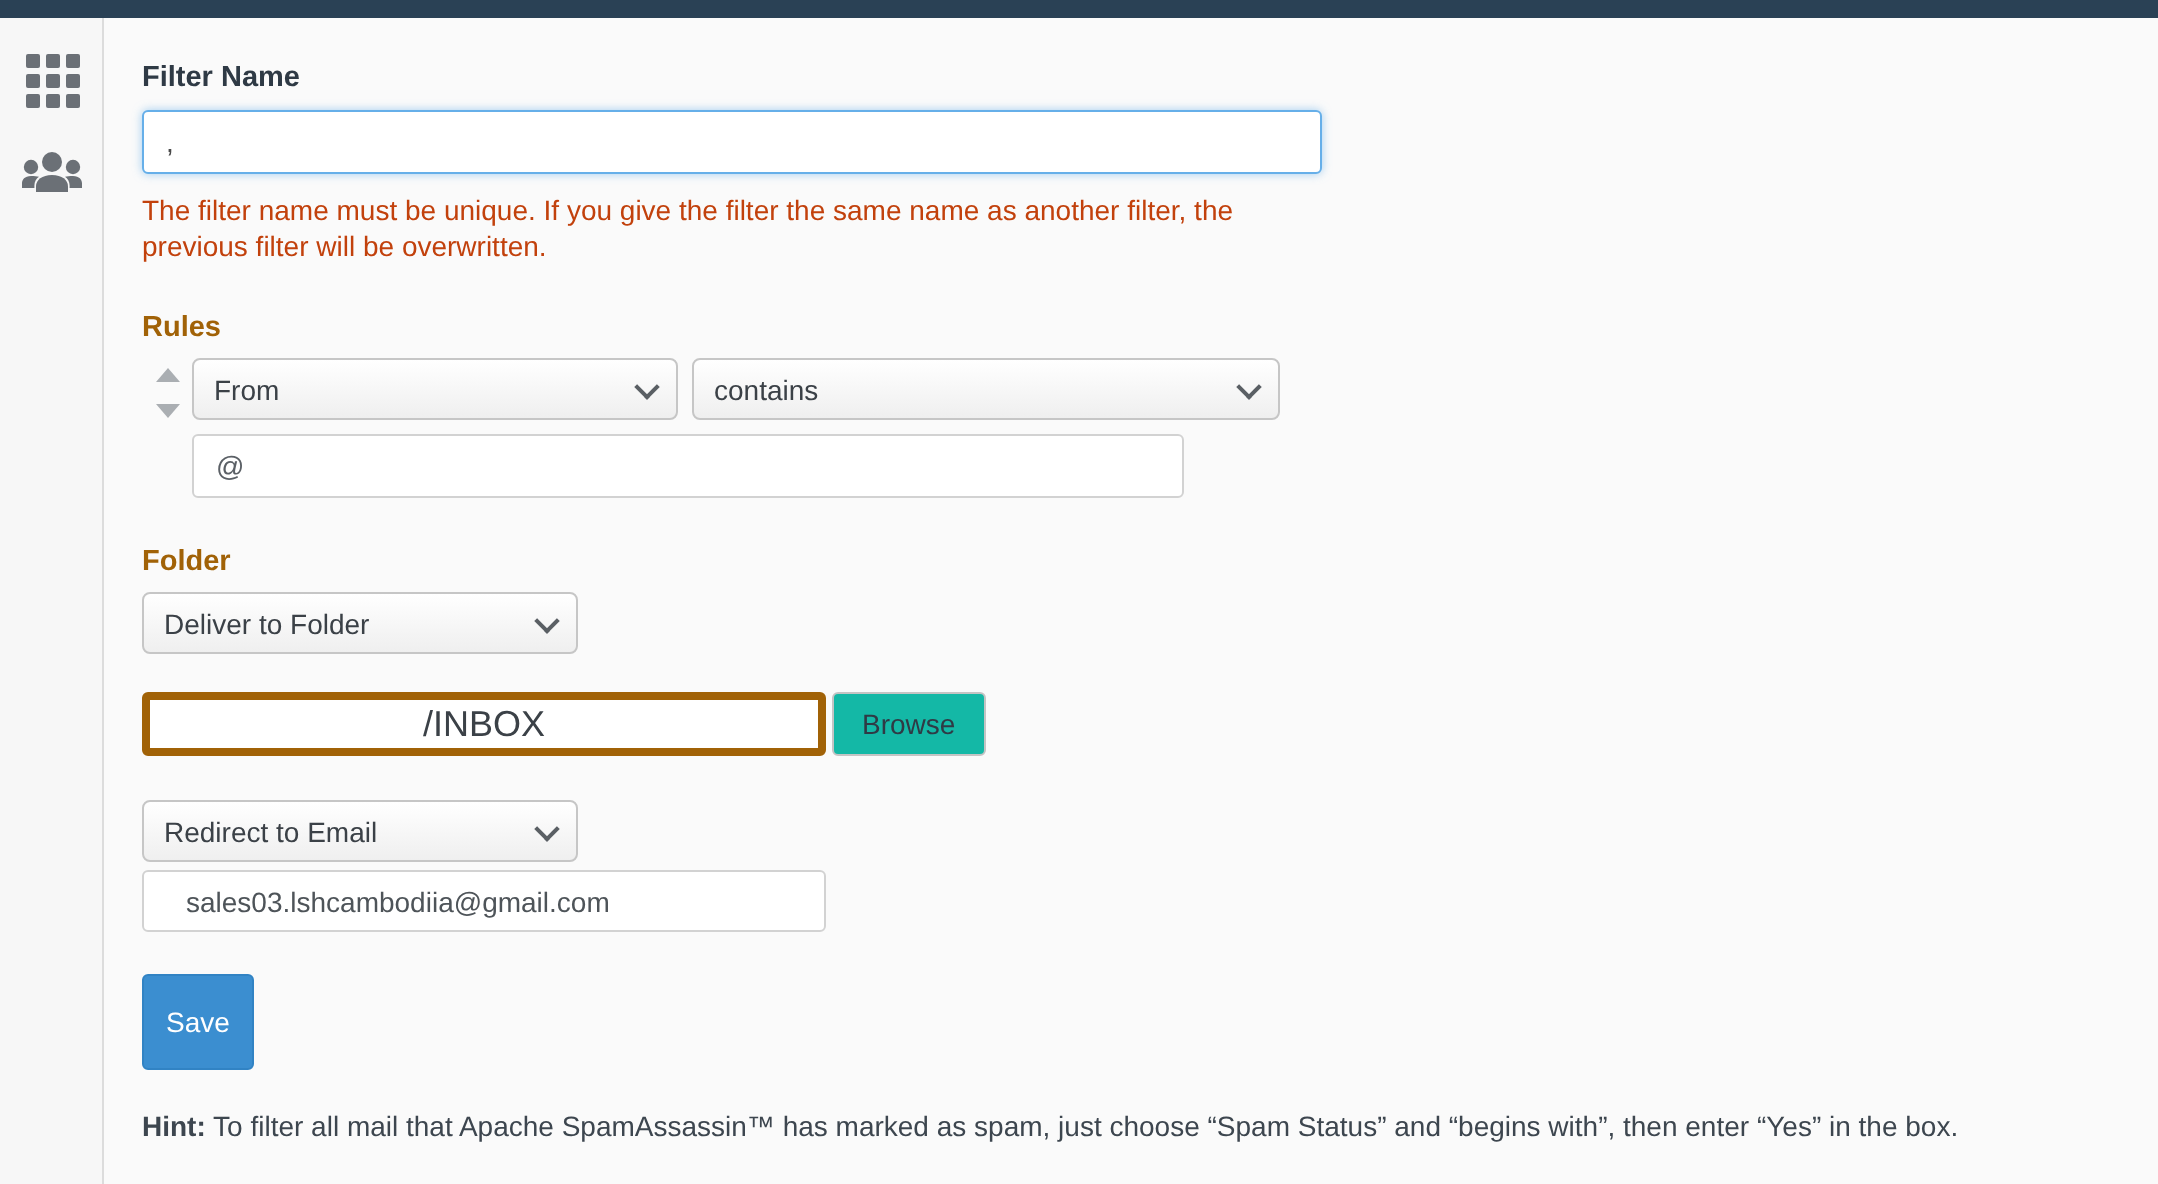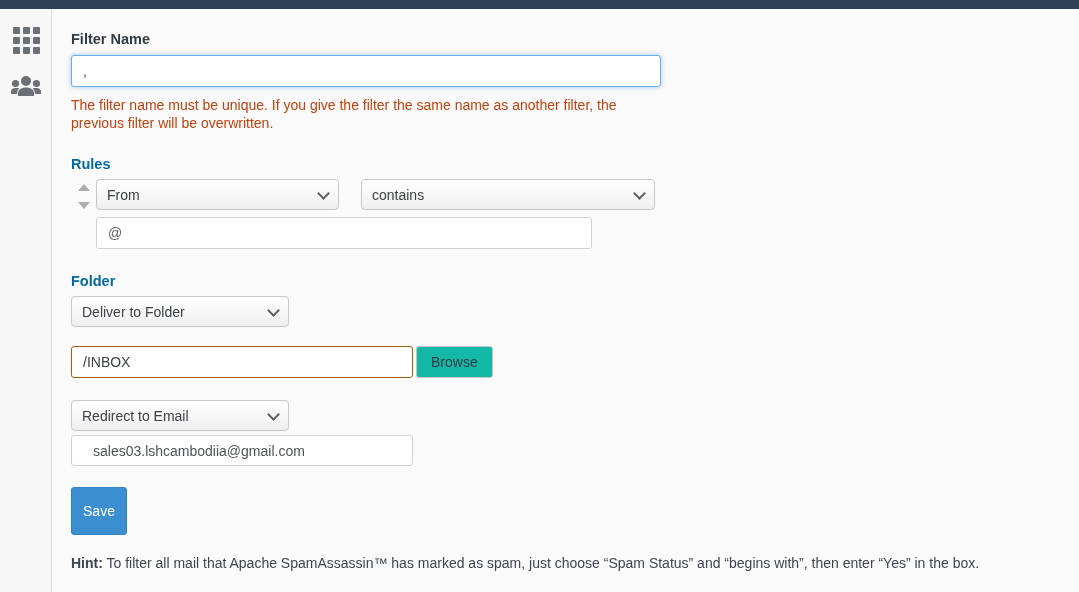--- a/index.html
+++ b/index.html
@@ -105,21 +105,21 @@
     width: 600px;
     margin: 9px 0 0 0;
     font-size: 14px;
     line-height: 18px;
     color: #c2410c;
   }
 
   .section-title {
     font-weight: bold;
     font-size: 14.5px;
-    color: #0369a1;
+    color: #a16207;
     margin: 24px 0 7px 0;
   }
 
   
   .rules-block {
     position: relative;
     padding-left: 25px;
   }
   .reorder-arrows {
     position: absolute;
@@ -135,21 +135,21 @@
     width: 0; height: 0;
     border-left: 6px solid transparent;
     border-right: 6px solid transparent;
     cursor: pointer;
   }
   .arrow-up { border-bottom: 7px solid #aaaeb2; }
   .arrow-down { border-top: 7px solid #aaaeb2; }
 
   .rule-row-selects {
     display: flex;
-    gap: 22px;
+    gap: 7px;
   }
 
   .select-box {
     position: relative;
     height: 31px;
     background: linear-gradient(#ffffff, #efefef);
     border: 1px solid #c6c6c6;
     border-radius: 4px;
     display: flex;
     align-items: center;
@@ -195,26 +195,27 @@
   .folder-row {
     display: flex;
     align-items: flex-start;
     margin-top: 19px;
   }
   .folder-input {
     width: 342px;
     height: 32px;
     padding: 4px 11px;
     font-family: "Liberation Sans", sans-serif;
-    font-size: 14px;
+    font-size: 18px;
     color: #3b4147;
     background: #ffffff;
-    border: 1px solid #a16207;
+    border: 4px solid #a16207;
     border-radius: 3px;
     outline: none;
+    text-align: center;
   }
   .browse-button {
     margin-left: 3px;
     height: 32px;
     padding: 0 14px;
     font-family: "Liberation Sans", sans-serif;
     font-size: 14px;
     color: #2f3a45;
     background: #14b8a6;
     border: 1px solid #c4c4c4;

